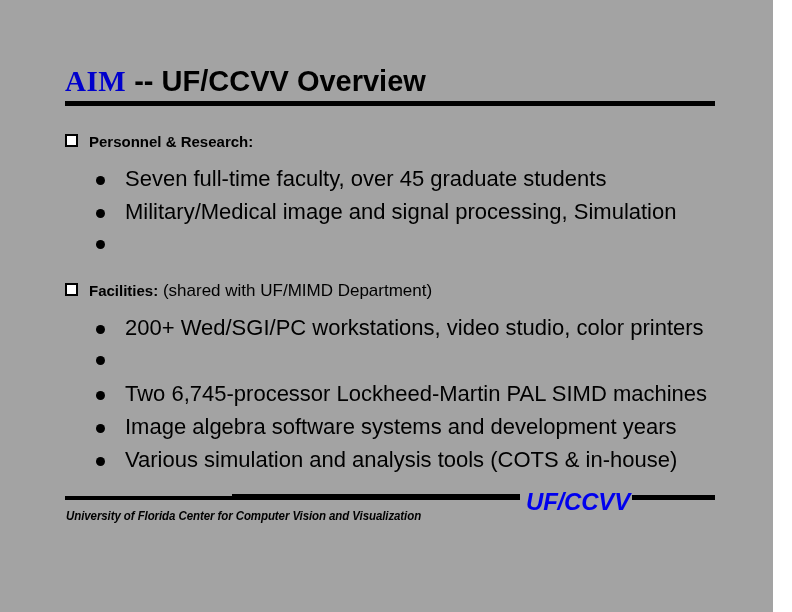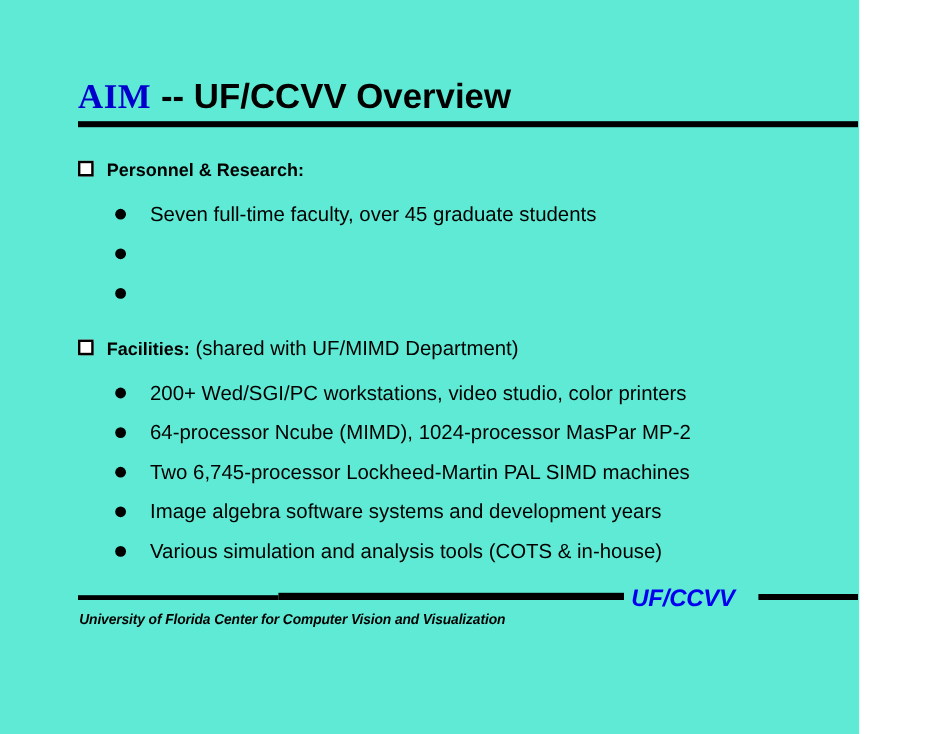--- a/index.html
+++ b/index.html
@@ -7,23 +7,23 @@
     margin: 0;
     padding: 0;
     background: #ffffff;
   }
   body {
     font-family: "Liberation Sans", sans-serif;
     color: #000000;
   }
   .slide {
     position: relative;
-    width: 716px;
+    width: 773px;
     height: 612px;
-    background: #5eead4;
+    background: #a3a3a3;
     overflow: hidden;
   }
 
   
   .title-block {
     position: absolute;
     left: 65px;
     top: 64px;
     width: 650px;
     height: 44px;
@@ -118,21 +118,21 @@
   .lvl2 .dot-icon {
     display: inline-block;
     width: 9px;
     height: 9px;
     border-radius: 50%;
     background: #000000;
     margin-right: 20px;
     vertical-align: 1px;
   }
   .lvl2-text {
-    font-size: 17px;
+    font-size: 22px;
     font-weight: normal;
   }
 
   
   .footer-rule-left {
     position: absolute;
     left: 65px;
     top: 496px;
     width: 167px;
     height: 4px;
@@ -154,21 +154,21 @@
     height: 5px;
     background: #000000;
   }
   .footer-logo {
     position: absolute;
     left: 526px;
     top: 488px;
     font-family: "Liberation Sans", sans-serif;
     font-weight: bold;
     font-style: italic;
-    font-size: 20px;
+    font-size: 24px;
     color: #0000EE;
     white-space: nowrap;
     letter-spacing: -0.2px;
   }
   .footer-text {
     position: absolute;
     left: 66px;
     top: 509px;
     font-family: "Liberation Sans", sans-serif;
     font-weight: bold;
@@ -196,35 +196,35 @@
   <div class="content">
 
     <div class="lvl1" style="top:132px;">
       <span class="box-icon"></span><span class="lvl1-label">Personnel &amp; Research:</span><span class="lvl1-note"></span>
     </div>
 
     <div class="lvl2" style="top:169px;">
       <span class="dot-icon"></span><span class="lvl2-text">Seven full-time faculty, over 45 graduate students</span>
     </div>
     <div class="lvl2" style="top:202px;">
-      <span class="dot-icon"></span>
+      <span class="dot-icon"></span><span class="lvl2-text">Military/Medical image and signal processing, Simulation</span>
     </div>
     <div class="lvl2" style="top:235px;">
       <span class="dot-icon"></span>
     </div>
 
     <div class="lvl1" style="top:281px;">
       <span class="box-icon"></span><span class="lvl1-label">Facilities:</span><span class="lvl1-note"> (shared with UF/MIMD Department)</span>
     </div>
 
     <div class="lvl2" style="top:318px;">
       <span class="dot-icon"></span><span class="lvl2-text">200+ Wed/SGI/PC workstations, video studio, color printers</span>
     </div>
     <div class="lvl2" style="top:351px;">
-      <span class="dot-icon"></span><span class="lvl2-text">64-processor Ncube (MIMD), 1024-processor MasPar MP-2</span>
+      <span class="dot-icon"></span>
     </div>
     <div class="lvl2" style="top:384px;">
       <span class="dot-icon"></span><span class="lvl2-text">Two 6,745-processor Lockheed-Martin PAL SIMD machines</span>
     </div>
     <div class="lvl2" style="top:417px;">
       <span class="dot-icon"></span><span class="lvl2-text">Image algebra software systems and development years</span>
     </div>
     <div class="lvl2" style="top:450px;">
       <span class="dot-icon"></span><span class="lvl2-text">Various simulation and analysis tools (COTS &amp; in-house)</span>
     </div>

